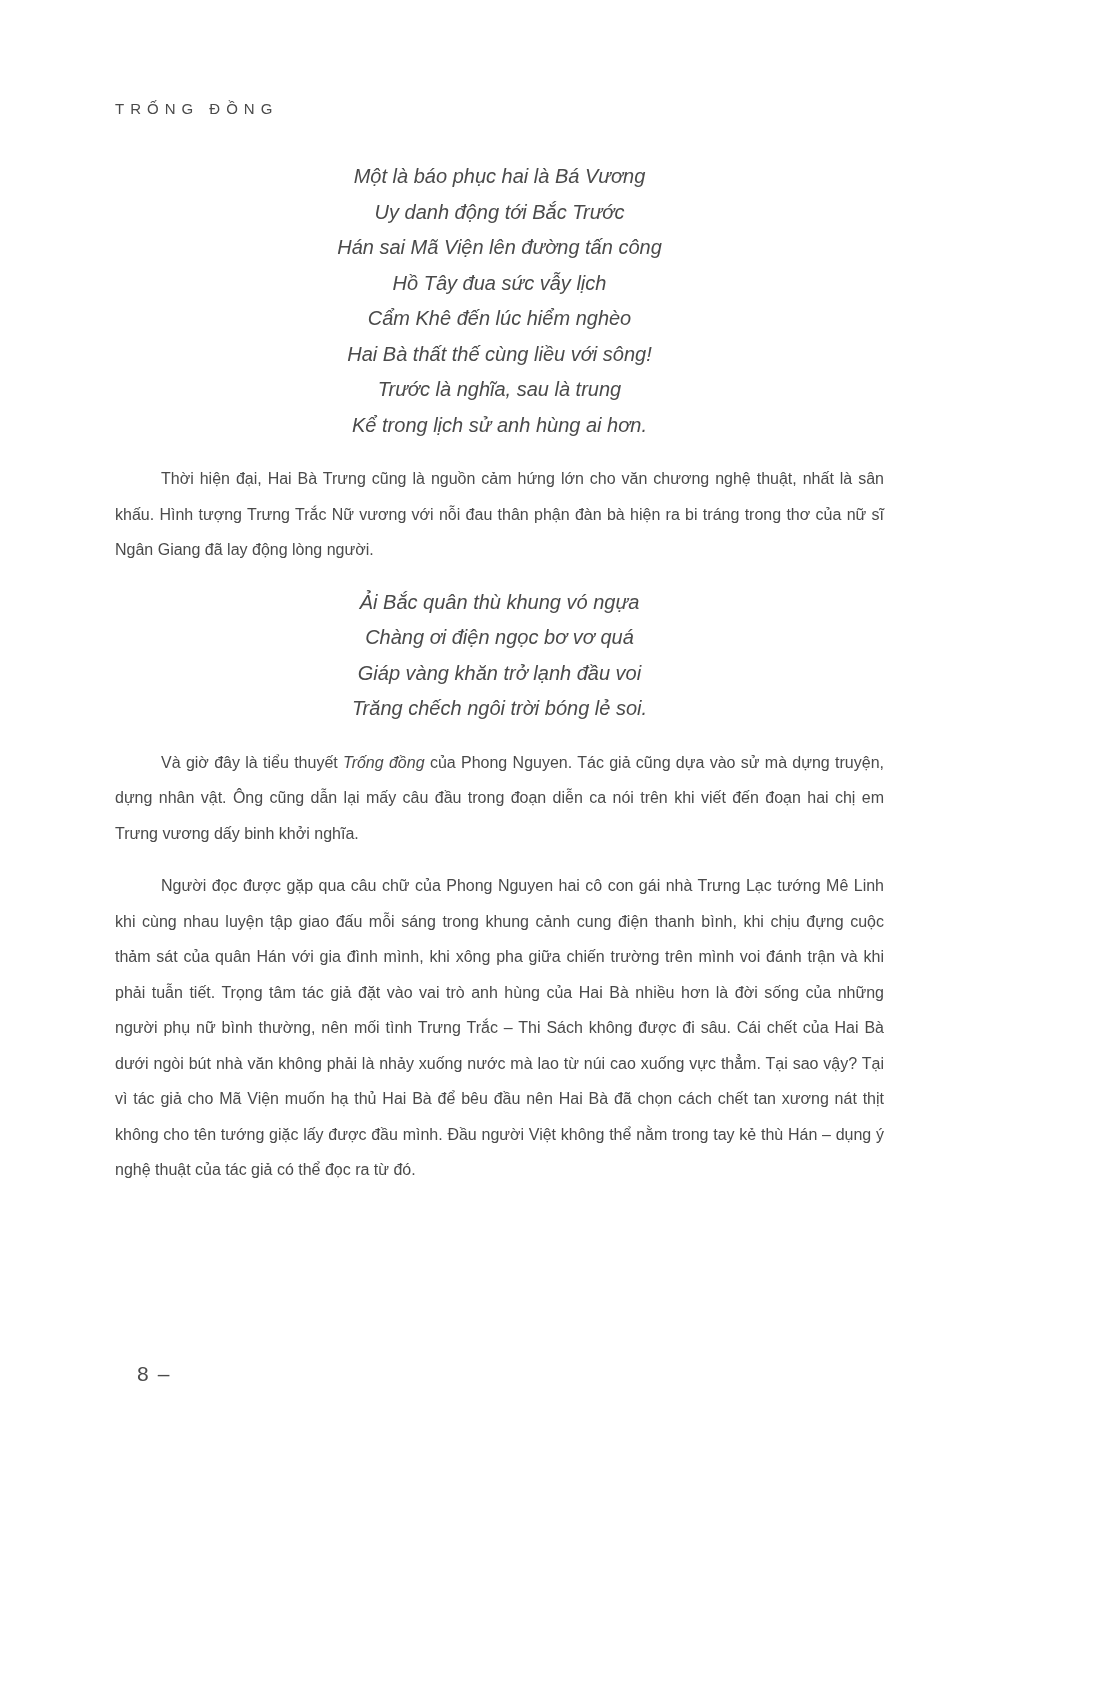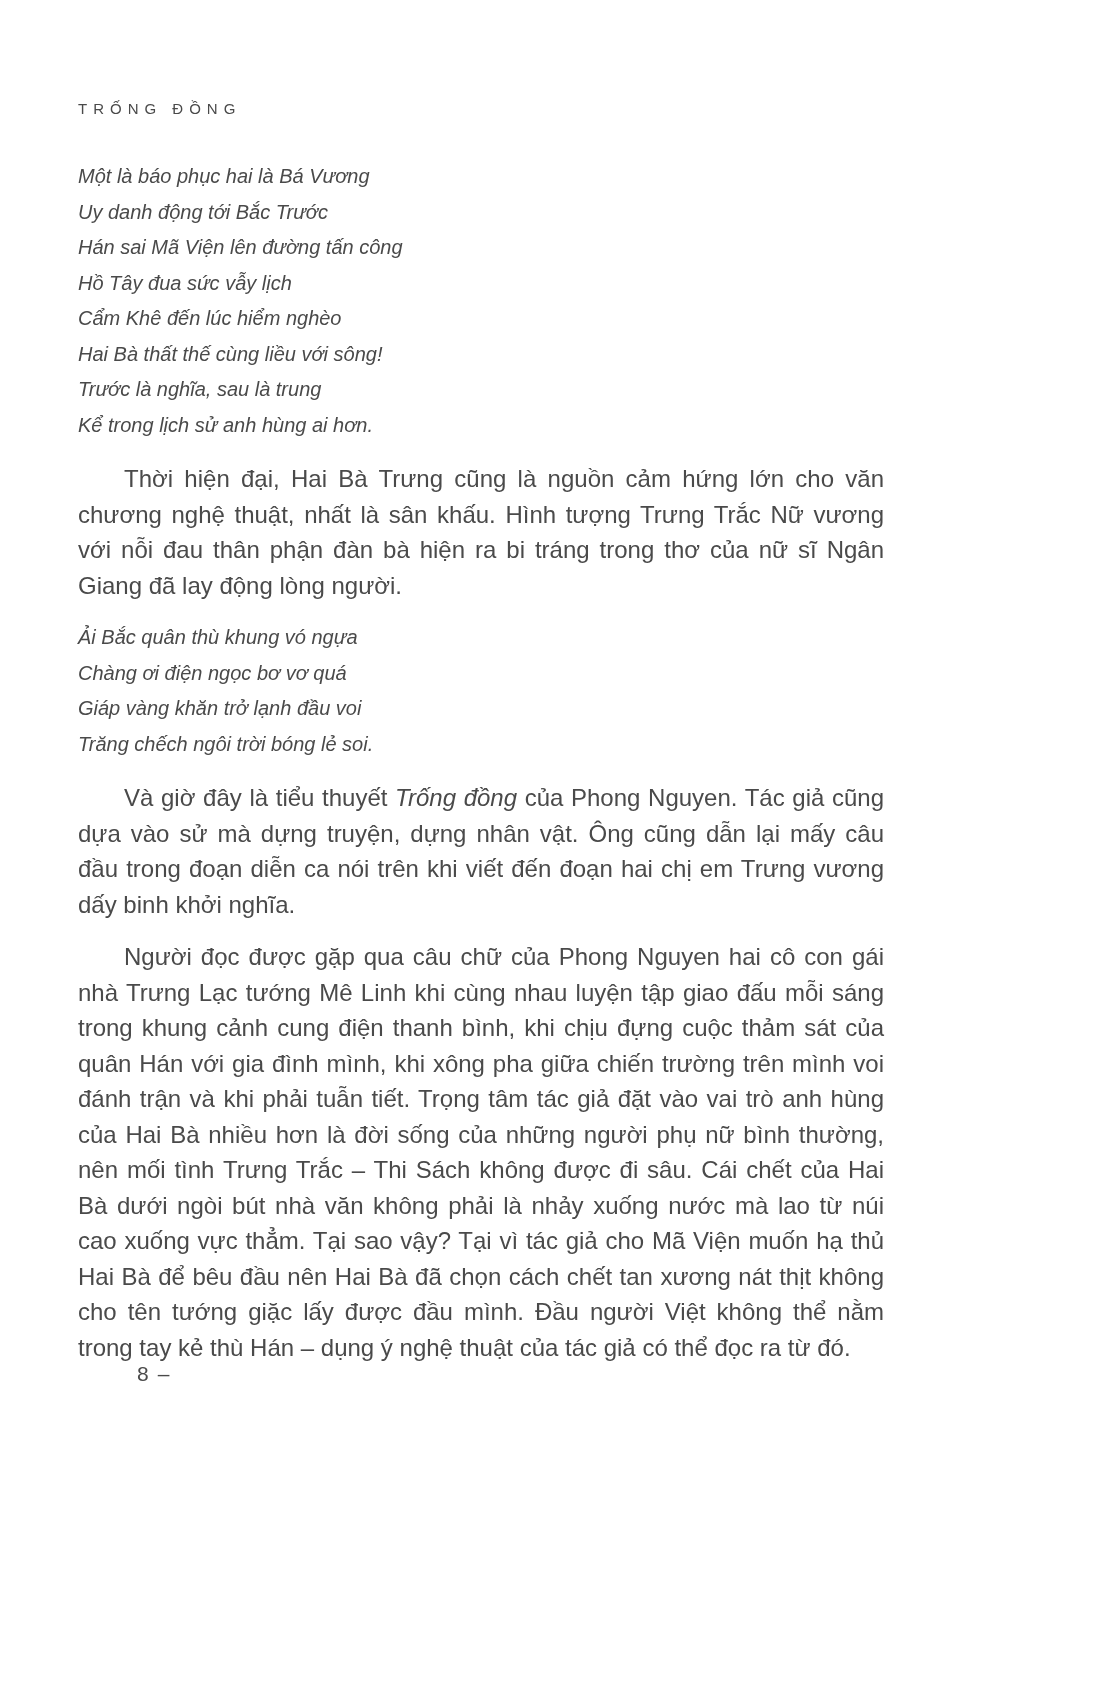--- a/index.html
+++ b/index.html
@@ -6,45 +6,46 @@
     margin: 0;
     padding: 0;
     background: #ffffff;
   }
   .page {
     position: relative;
     width: 1080px;
     height: 1700px;
     background: #ffffff;
     box-sizing: border-box;
-    padding: 100px 196px 0 78px;
+    padding: 100px 196px 0 115px;
     font-family: "Liberation Sans", "DejaVu Sans", sans-serif;
     color: #4a4a4a;
     overflow: hidden;
   }
   .running-header {
     font-size: 15px;
     letter-spacing: 6px;
     color: #4a4a4a;
     margin-bottom: 42px;
     font-weight: normal;
   }
   .poem {
+    text-align: center;
     font-style: italic;
     font-size: 20px;
     line-height: 35.5px;
     margin: 16px 0 18px;
     color: #4a4a4a;
   }
   .poem-line {
     display: block;
   }
   .para {
     text-align: justify;
-    font-size: 24px;
+    font-size: 16px;
     line-height: 35.5px;
     margin: 17px 0;
     text-indent: 46px;
     color: #4a4a4a;
   }
   .para em {
     font-style: italic;
   }
   .page-number {
     position: absolute;

